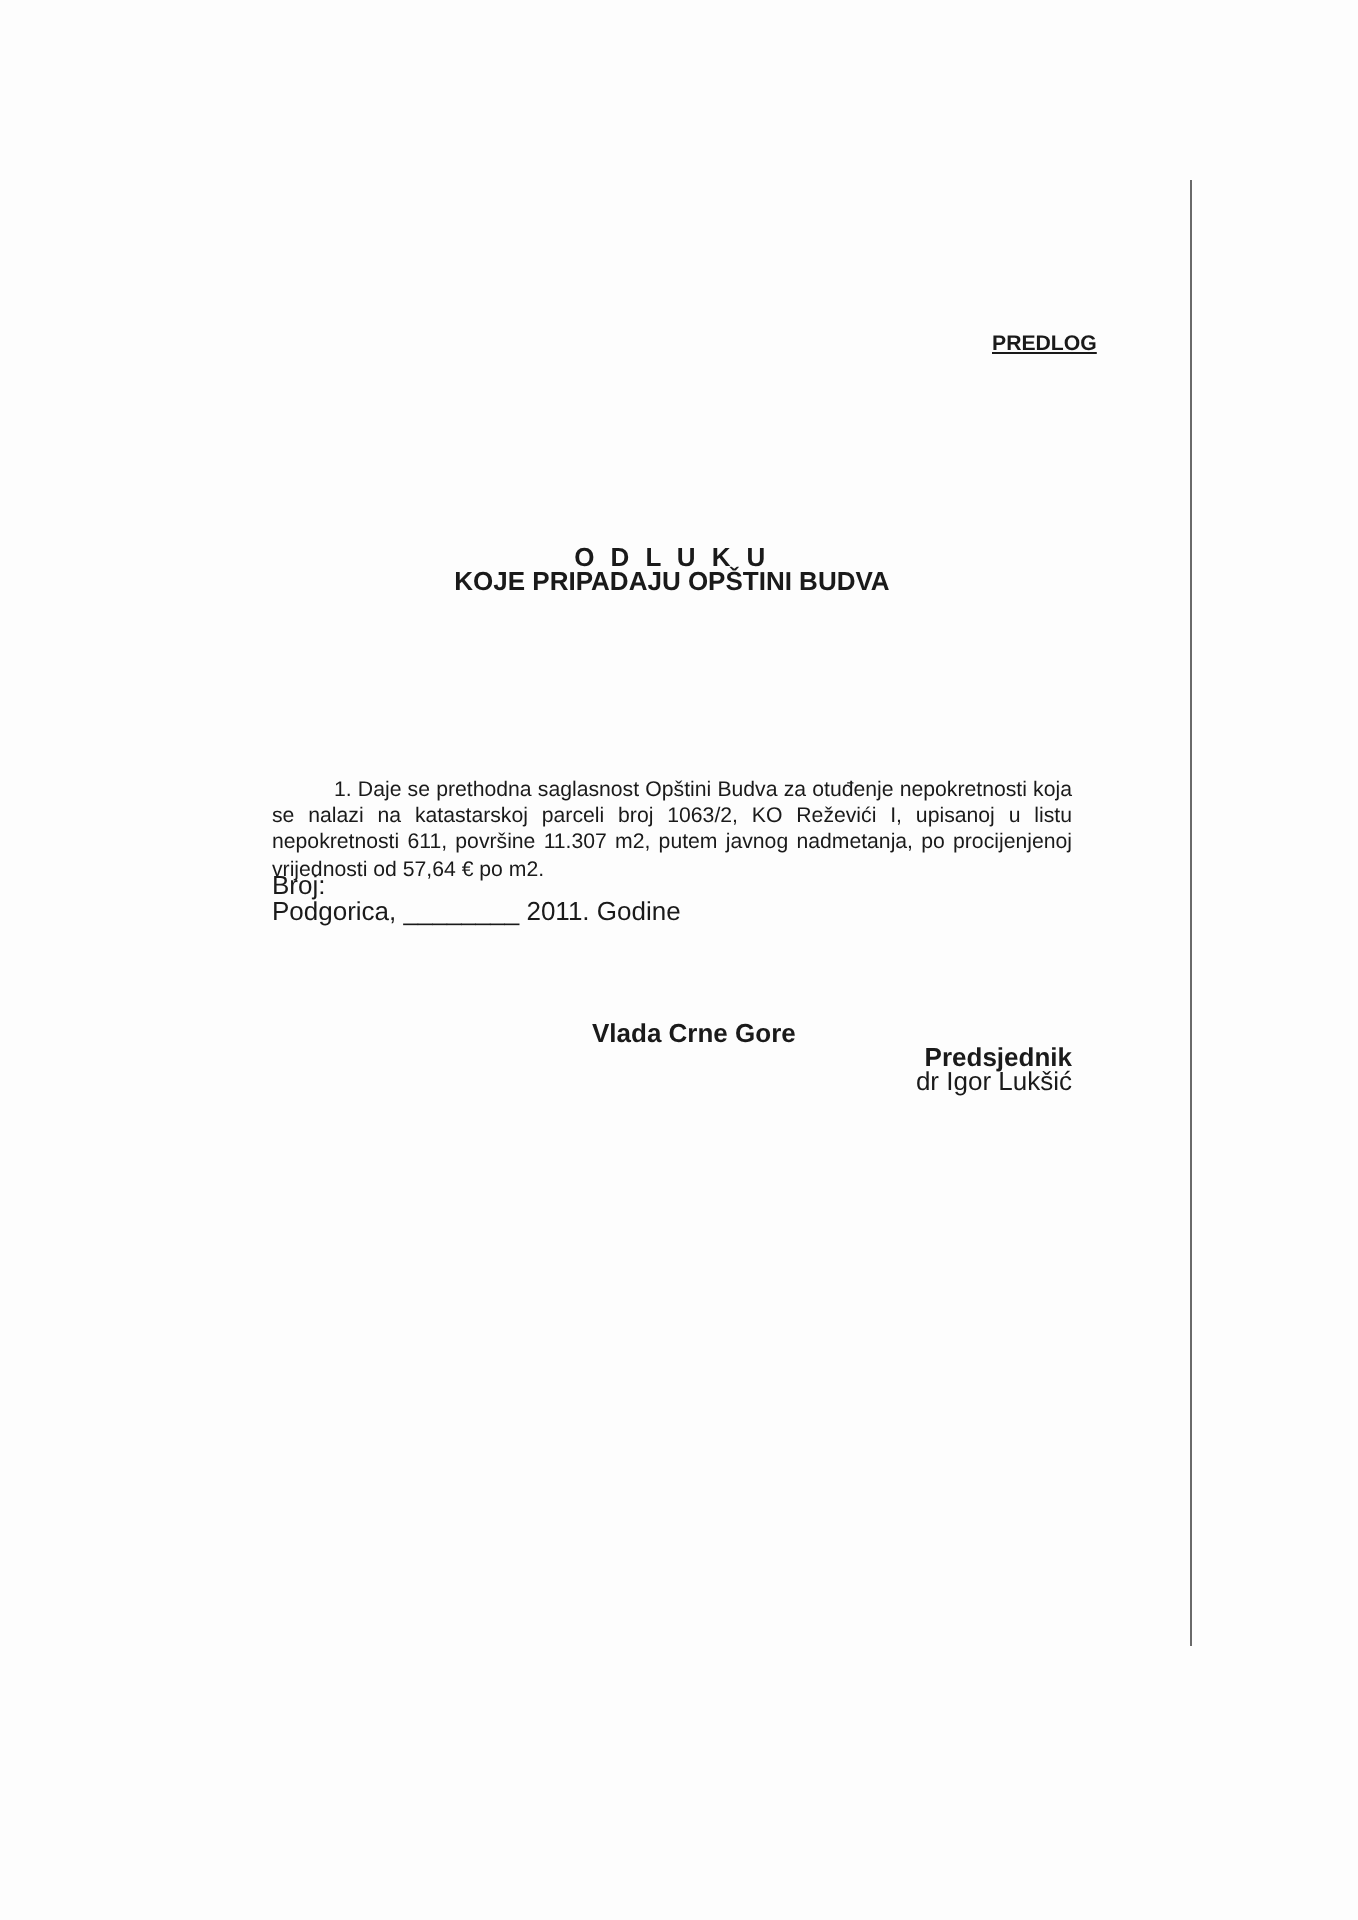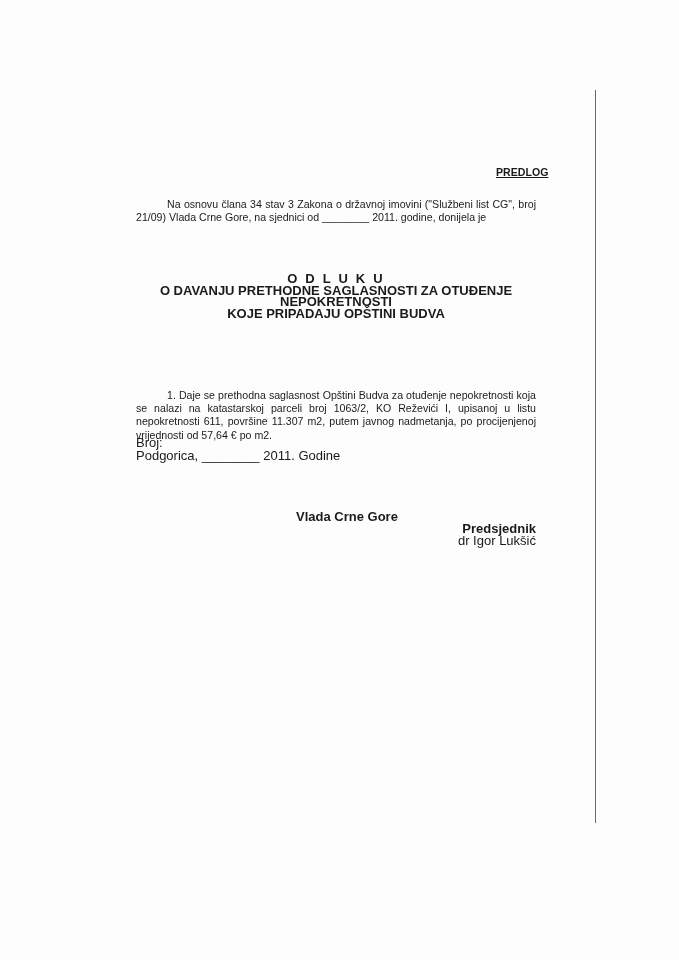--- a/index.html
+++ b/index.html
@@ -86,25 +86,23 @@
     }
   </style>
 </head>
 <body>
 
 <div class="page">
   <div class="edge-line"></div>
 
   <div class="txt predlog">PREDLOG</div>
 
-  <div class="para indent intro">Na osnovu člana 34 stav 3 Zakona o državnoj imovini ("Službeni list CG", broj 21/09) Vlada Crne Gore, na sjednici od ________ 2011. godine, donijela je</div>
 
   <div class="title-block">
     <div class="odluku">O D L U K U</div>
-    <div>O DAVANJU PRETHODNE SAGLASNOSTI ZA OTUĐENJE NEPOKRETNOSTI</div>
     <div>KOJE PRIPADAJU OPŠTINI BUDVA</div>
   </div>
 
   <div class="para indent item1">1. Daje se prethodna saglasnost Opštini Budva za otuđenje nepokretnosti koja se nalazi na  katastarskoj parceli broj 1063/2, KO Reževići I, upisanoj u listu nepokretnosti 611, površine 11.307 m2, putem javnog nadmetanja, po procijenjenoj vrijednosti od 57,64 € po m2.</div>
 
 
   <div class="txt broj">Broj:</div>
   <div class="txt podgorica">Podgorica, ________ 2011. Godine</div>
 
   <div class="txt vlada">Vlada Crne Gore</div>

